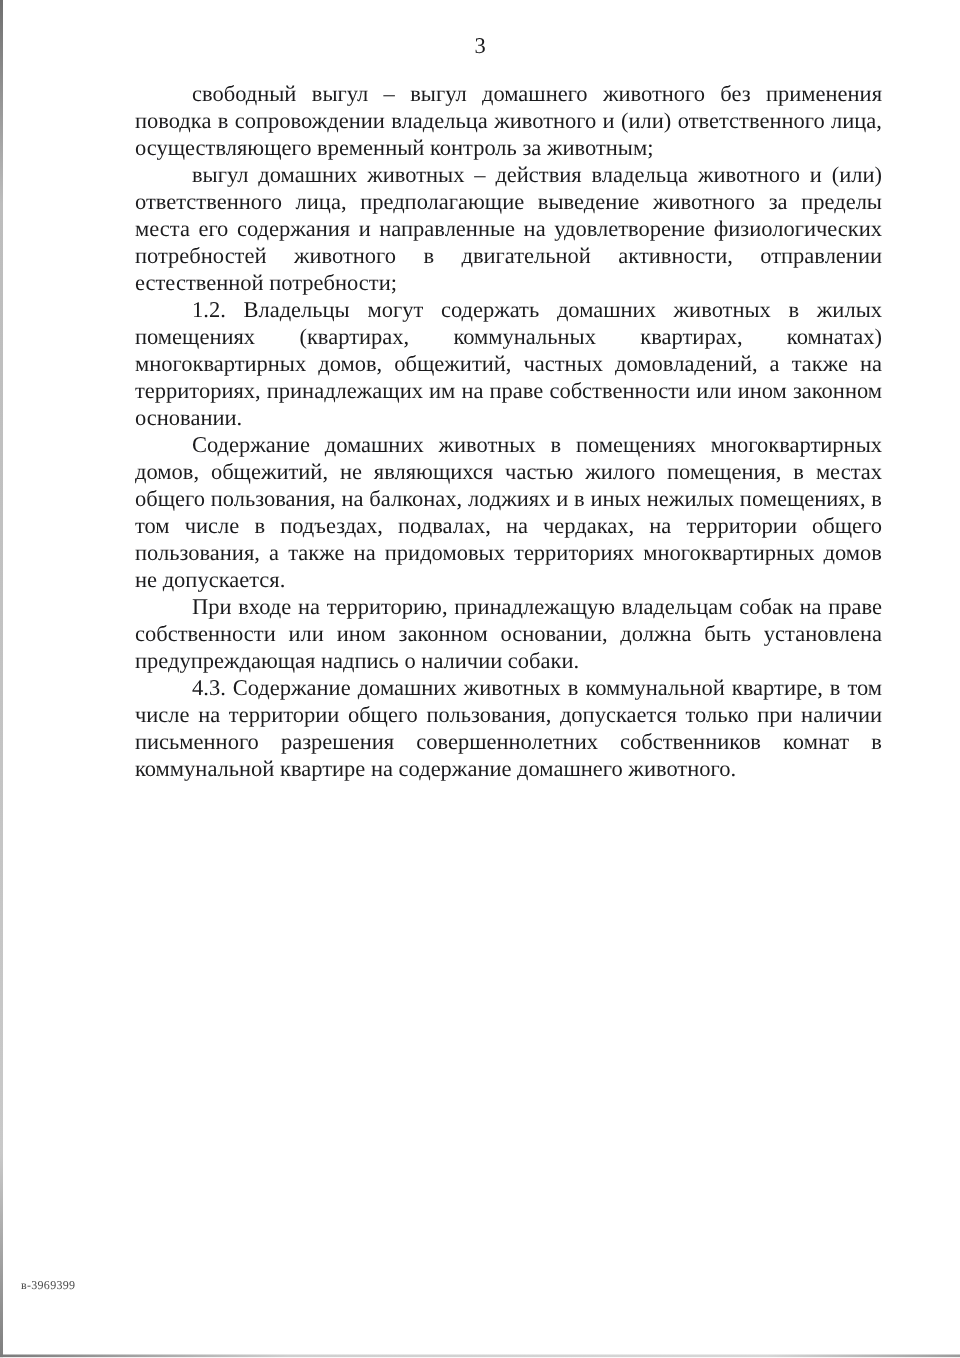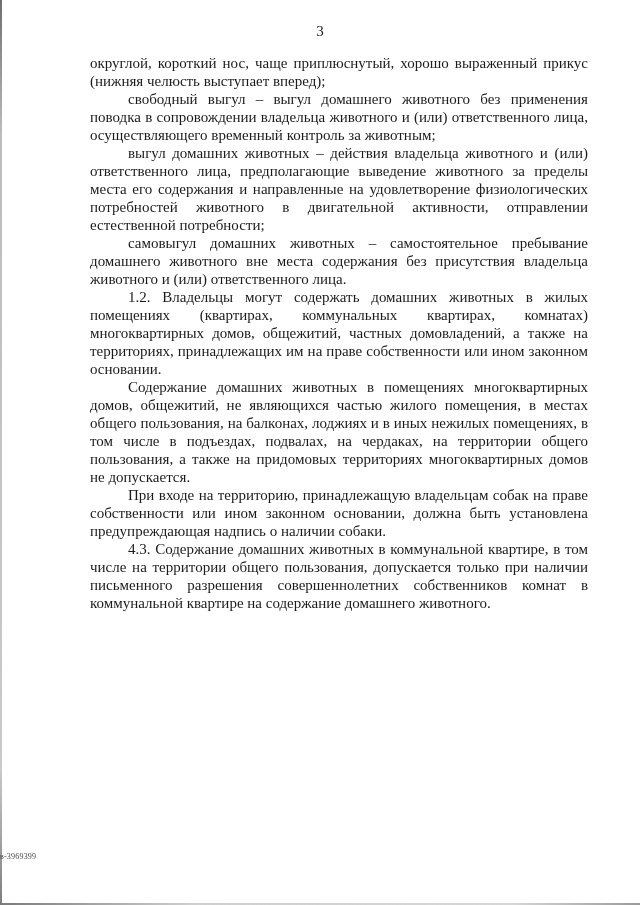--- a/index.html
+++ b/index.html
@@ -55,43 +55,41 @@
   }
   .heading {
     margin: 17px 0 17px 0;
     font-size: 15px;
     line-height: 18px;
     font-weight: bold;
     text-align: center;
   }
   .stamp-code {
     position: absolute;
-    left: 0;
+    left: 14px;
     top: 852px;
     font-size: 8px;
     line-height: 9px;
     color: #4a4a4a;
     font-family: "Liberation Serif", "DejaVu Serif", serif;
     letter-spacing: 0.2px;
   }
 </style>
 </head>
 <body>
 
 <div class="page">
   <div class="edge-left"></div>
   <div class="edge-bottom"></div>
 
   <div class="page-number">3</div>
 
   <div class="doc-body">
-      <p class="para">округлой, короткий нос, чаще приплюснутый, хорошо выраженный прикус (нижняя челюсть выступает вперед);</p>
       <p class="para indent">свободный выгул – выгул домашнего животного без применения поводка в сопровождении владельца животного и (или) ответственного лица, осуществляющего временный контроль за животным;</p>
       <p class="para indent">выгул домашних животных – действия владельца животного и (или) ответственного лица, предполагающие выведение животного за пределы места его содержания и направленные на удовлетворение физиологических потребностей животного в двигательной активности, отправлении естественной потребности;</p>
-      <p class="para indent">самовыгул домашних животных – самостоятельное пребывание домашнего животного вне места содержания без присутствия владельца животного и (или) ответственного лица.</p>
       <p class="para indent">1.2. Владельцы могут содержать домашних животных в жилых помещениях (квартирах, коммунальных квартирах, комнатах) многоквартирных домов, общежитий, частных домовладений, а также на территориях, принадлежащих им на праве собственности или ином законном основании.</p>
       <p class="para indent">Содержание домашних животных в помещениях многоквартирных домов, общежитий, не являющихся частью жилого помещения, в местах общего пользования, на балконах, лоджиях и в иных нежилых помещениях, в том числе в подъездах, подвалах, на чердаках, на территории общего пользования, а также на придомовых территориях многоквартирных домов не допускается.</p>
       <p class="para indent">При входе на территорию, принадлежащую владельцам собак на праве собственности или ином законном основании, должна быть установлена предупреждающая надпись о наличии собаки.</p>
       <p class="para indent">4.3. Содержание домашних животных в коммунальной квартире, в том числе на территории общего пользования, допускается только при наличии письменного разрешения совершеннолетних собственников комнат в коммунальной квартире на содержание домашнего животного.</p>
     </div>
 
   <div class="stamp-code">в-3969399</div>
 </div>
 
 </body></html>

